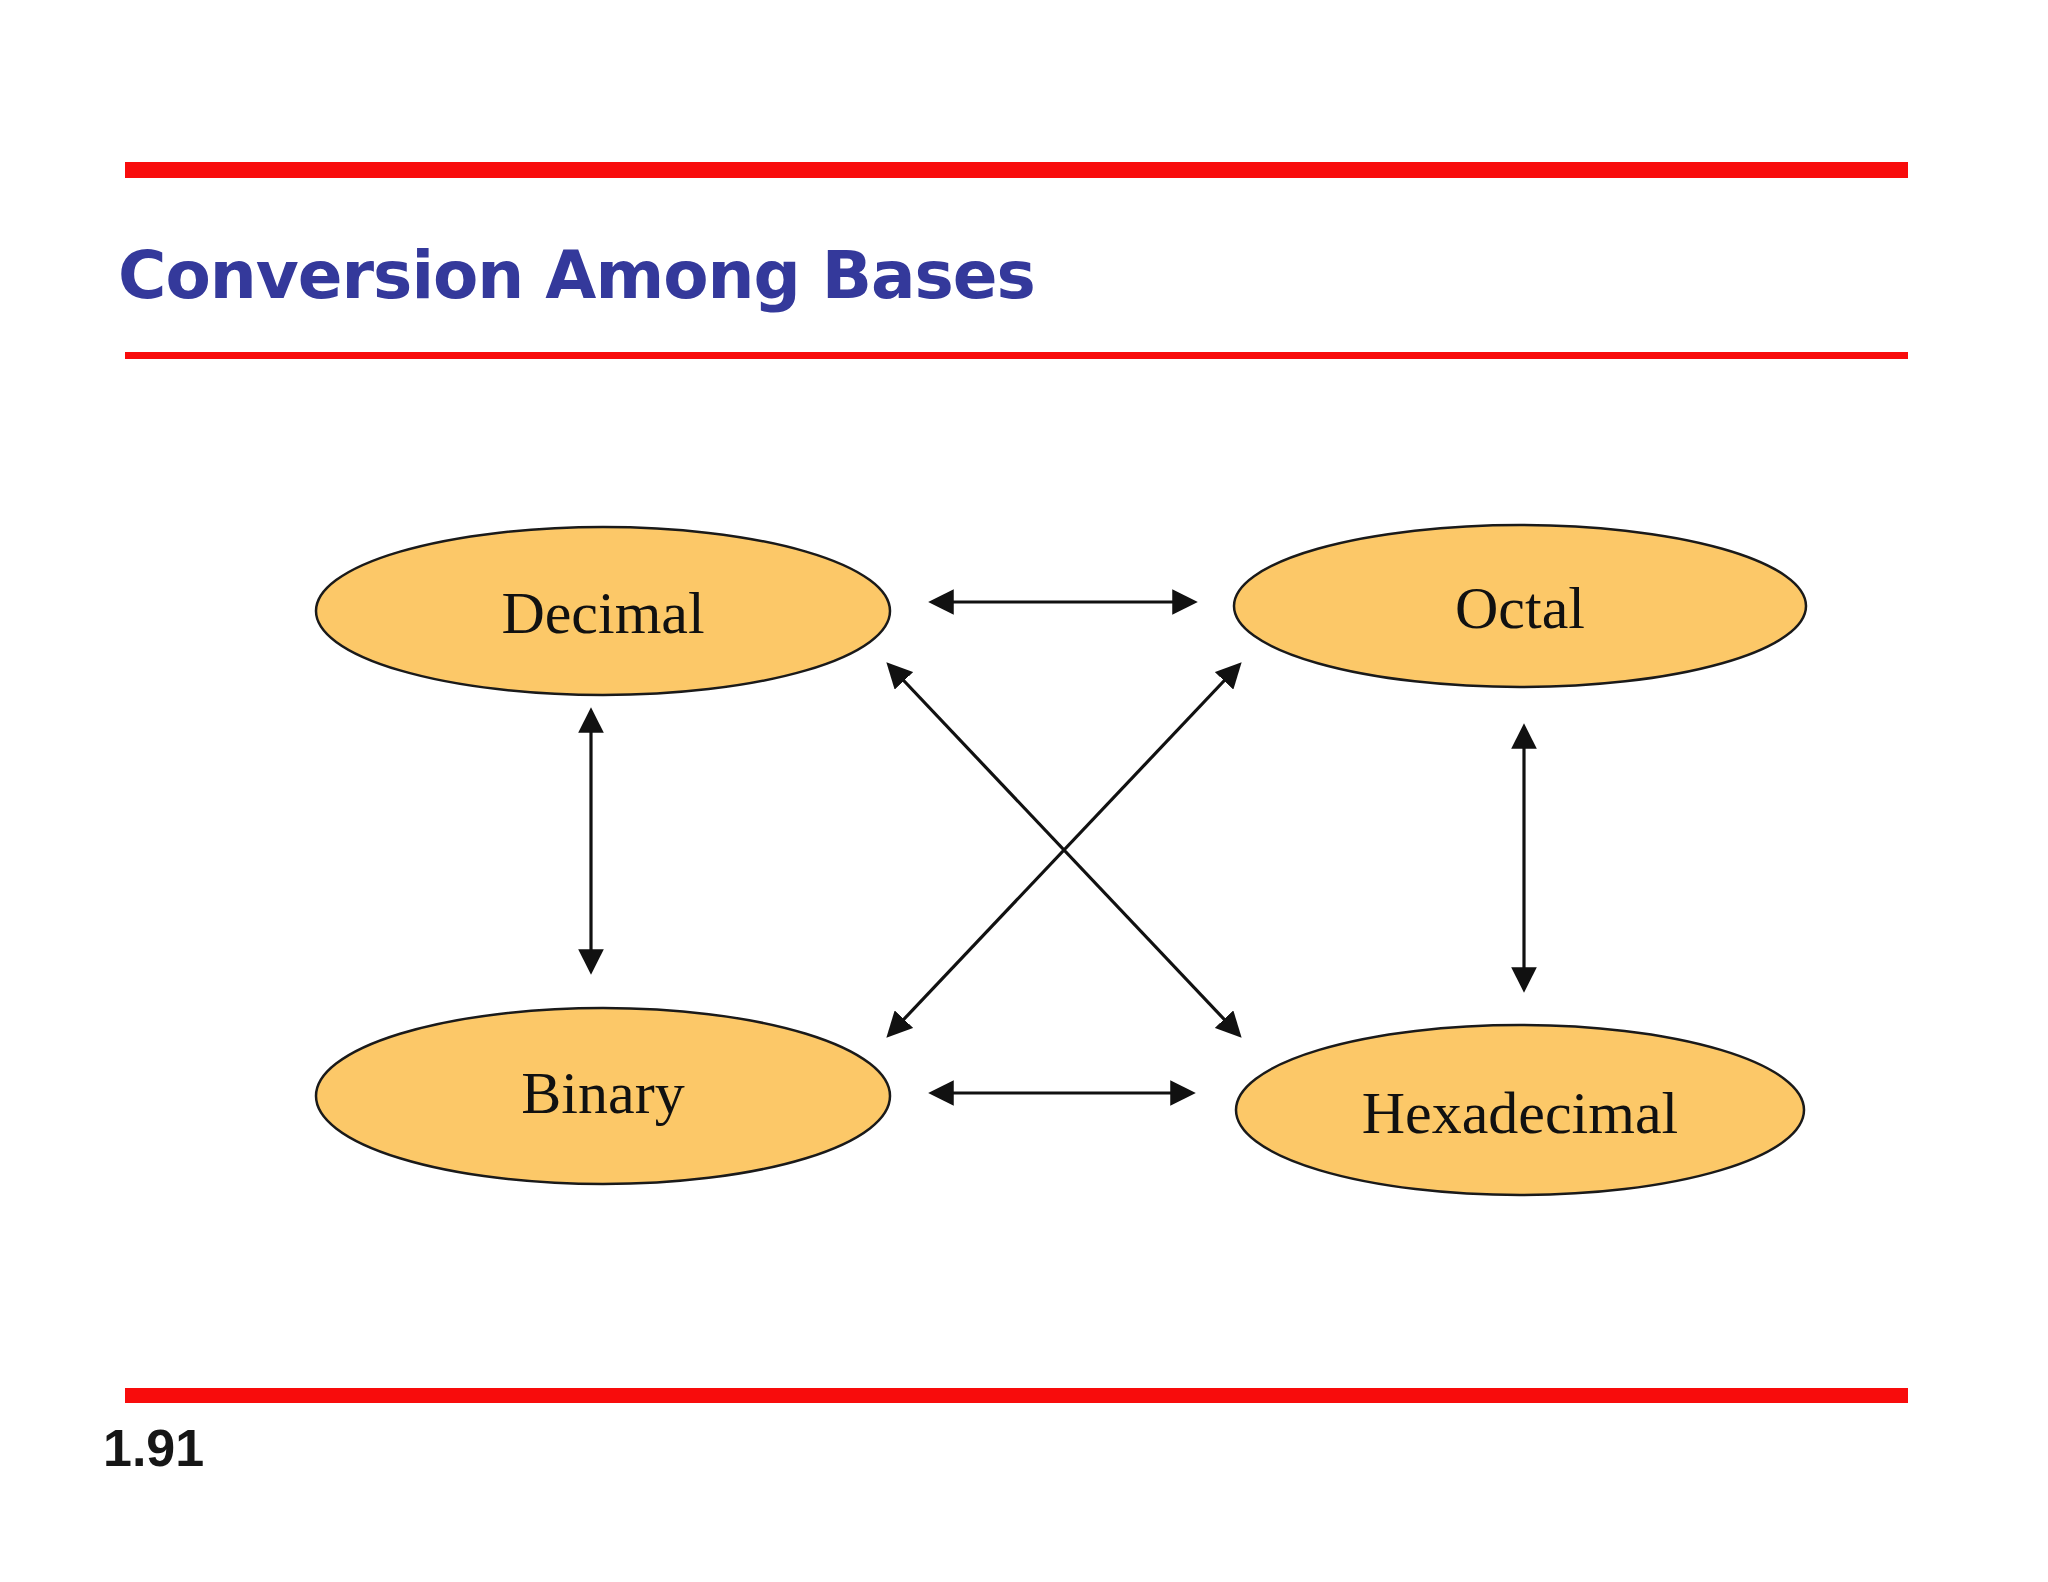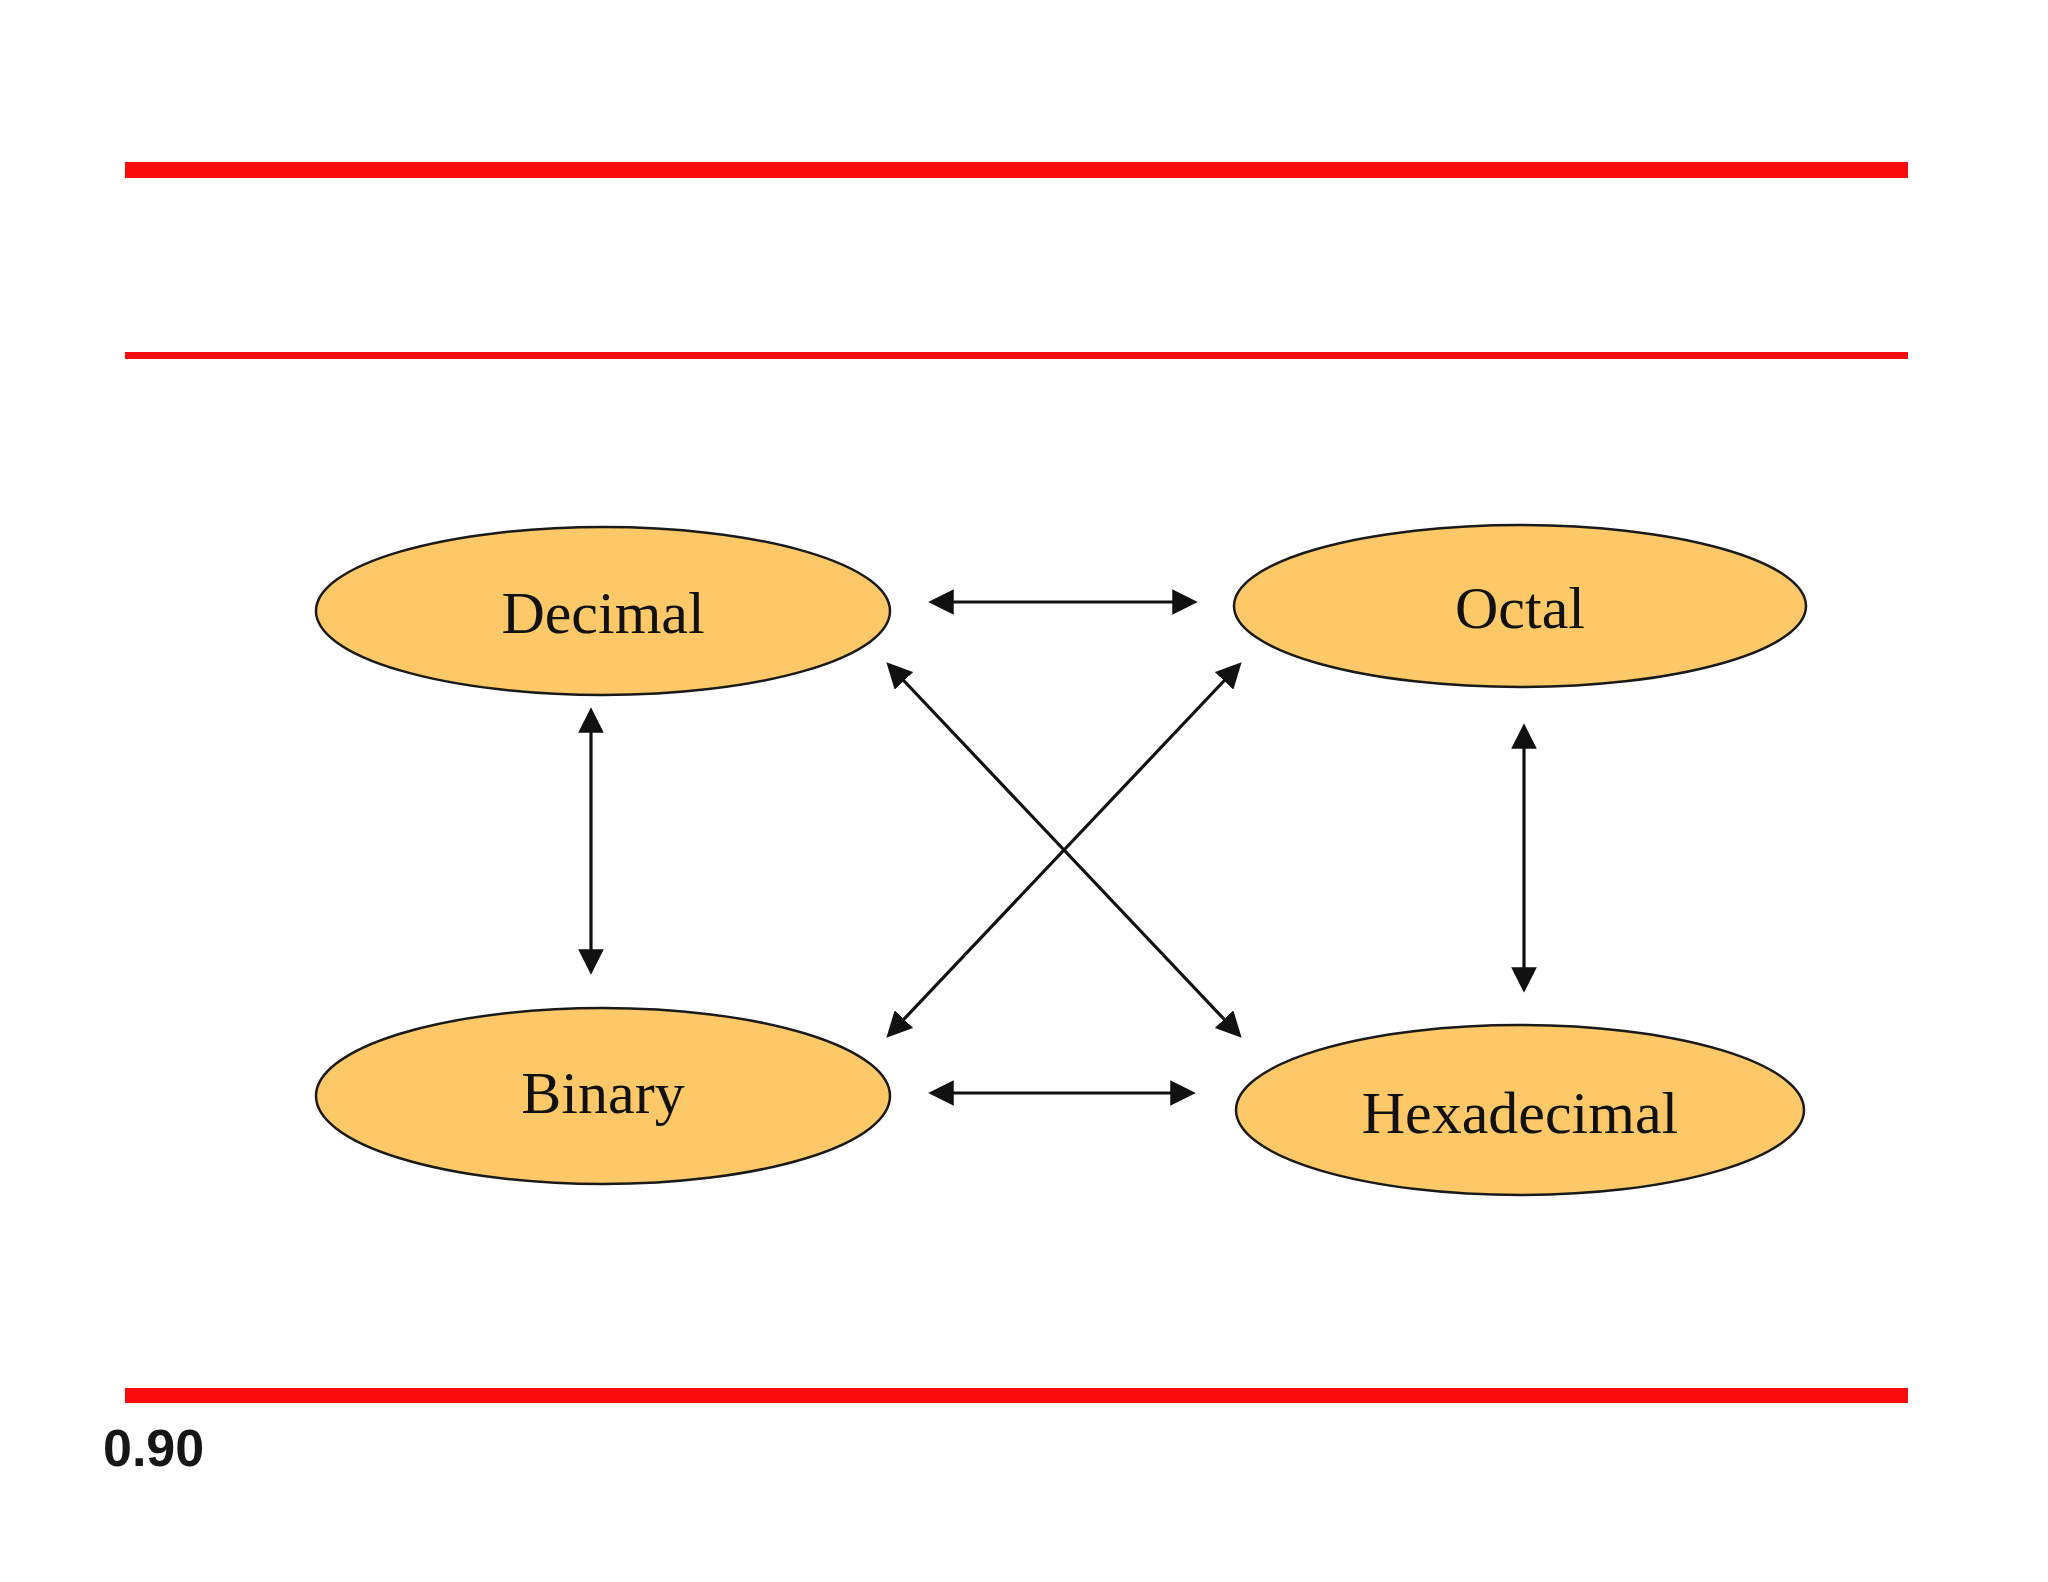--- a/index.html
+++ b/index.html
@@ -66,20 +66,21 @@
     color: #161616;
   }
 </style>
 </head>
 <body>
 
 <div class="slide">
 
   <div class="rule rule-top"></div>
 
+  <h1 class="title">Conversion Among Bases</h1>
 
   <div class="rule rule-subtitle"></div>
 
   <svg class="diagram" width="2048" height="1582" viewBox="0 0 2048 1582">
     <defs>
       <marker id="ah" viewBox="0 0 10 10" refX="8.5" refY="5" markerWidth="8" markerHeight="8" orient="auto-start-reverse">
         <path class="arrowhead" d="M0,0 L10,5 L0,10 z"></path>
       </marker>
     </defs>
 
@@ -106,15 +107,15 @@
     </g>
 
     <g>
       <ellipse class="node-ellipse" cx="1520" cy="1110" rx="284" ry="85"></ellipse>
       <text class="node-label" x="1520" y="1113">Hexadecimal</text>
     </g>
   </svg>
 
   <div class="rule rule-bottom"></div>
 
-  <div class="page-number">0.90</div>
+  <div class="page-number">1.91</div>
 
 </div>
 
 </body></html>

